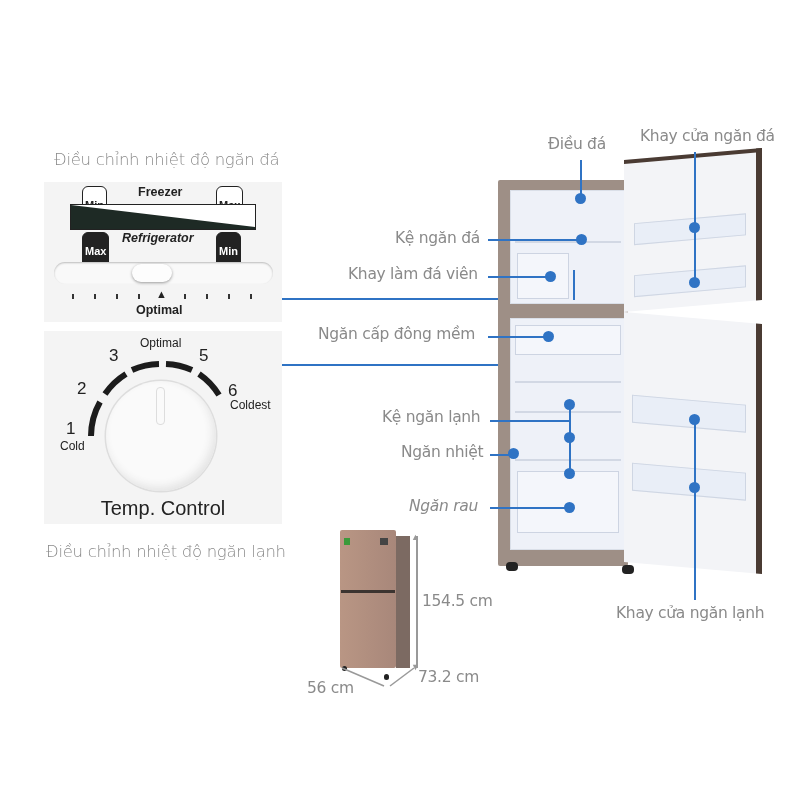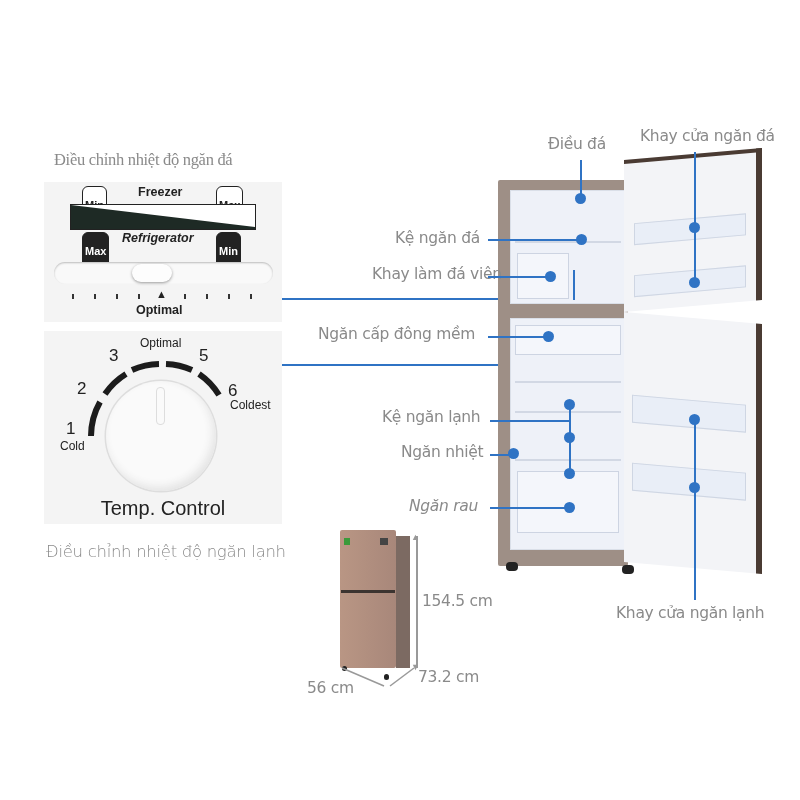--- a/index.html
+++ b/index.html
@@ -41,21 +41,21 @@
 
   
   #mini-fridge { left:340px; top:530px; width:56px; height:138px; background:linear-gradient(90deg,#b99684,#a8877a); border-radius:2px; }
   #mini-side { left:396px; top:536px; width:14px; height:132px; background:#7c6a62; }
   #mini-seam { left:341px; top:590px; width:54px; height:3px; background:#3c3430; }
   .gline { position:absolute; background:#999; }
 </style>
 </head>
 <body>
 
-<div class="abs caption" style="left:54px;top:150px;font-family:Liberation Serif, serif;">Điều chỉnh nhiệt độ ngăn đá</div>
+<div class="abs caption" style="left:54px;top:150px;">Điều chỉnh nhiệt độ ngăn đá</div>
 <div class="abs" id="freezer-panel">
   <span class="tag outline" style="left:38px;top:4px;">Min</span>
   <span class="panel-title" style="left:94px;top:3px;">Freezer</span>
   <span class="tag outline" style="left:172px;top:4px;">Max</span>
   <div id="wedge">
     <svg width="184" height="24" viewBox="0 0 184 24" style="display:block">
       <polygon points="0,0 184,22 184,24 0,24" fill="#1e2a25"></polygon>
     </svg>
   </div>
   <span class="tag fill" style="left:38px;top:50px;">Max</span>
@@ -131,21 +131,21 @@
 
 <span class="abs label" style="left:640px;top:127px;">Khay cửa ngăn đá</span>
 <div class="line" style="left:694px;top:152px;width:1.5px;height:128px;"></div>
 <div class="dot" style="left:689px;top:222px;"></div>
 <div class="dot" style="left:689px;top:277px;"></div>
 
 <span class="abs label" style="left:395px;top:229px;">Kệ ngăn đá</span>
 <div class="line" style="left:488px;top:239px;width:92px;height:1.5px;"></div>
 <div class="dot" style="left:576px;top:234px;"></div>
 
-<span class="abs label" style="left:348px;top:265px;margin-left:24px;">Khay làm đá viên</span>
+<span class="abs label" style="left:348px;top:265px;">Khay làm đá viên</span>
 <div class="line" style="left:488px;top:276px;width:62px;height:1.5px;"></div>
 <div class="dot" style="left:545px;top:271px;"></div>
 <div class="line" style="left:573px;top:270px;width:1.5px;height:30px;"></div>
 
 <span class="abs label" style="left:318px;top:325px;">Ngăn cấp đông mềm</span>
 <div class="line" style="left:488px;top:336px;width:60px;height:1.5px;"></div>
 <div class="dot" style="left:543px;top:331px;"></div>
 
 <span class="abs label" style="left:382px;top:408px;">Kệ ngăn lạnh</span>
 <div class="line" style="left:490px;top:420px;width:80px;height:1.5px;"></div>

